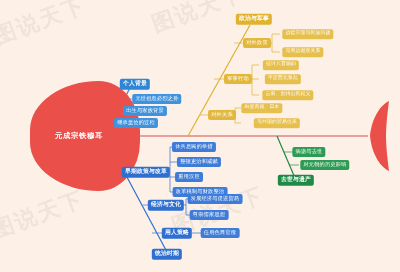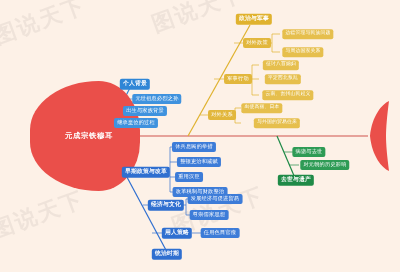--- a/index.html
+++ b/index.html
@@ -68,21 +68,21 @@
     width: 110px; height: 110px;
     background: #ea4f4a;
     border-radius: 58% 46% 46% 58% / 50% 50% 50% 50%;
     border-top-left-radius: 70% 50%;
     border-bottom-left-radius: 70% 50%;
     border-top-right-radius: 42% 50%;
     border-bottom-right-radius: 42% 50%;
   }
   .head-label {
     position: absolute;
-    left: 16px;
+    left: 6px;
     top: -5px;
     width: 86px;
     text-align: center;
     color: #ffffff;
     font-size: 7.4px;
     font-weight: bold;
     letter-spacing: 0.6px;
   }
 </style>
 </head>

